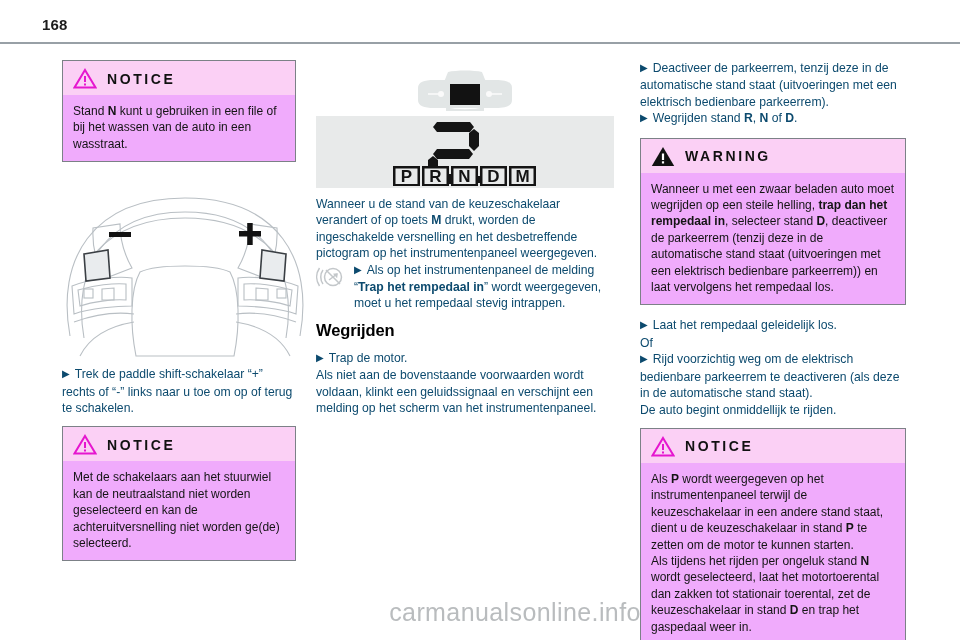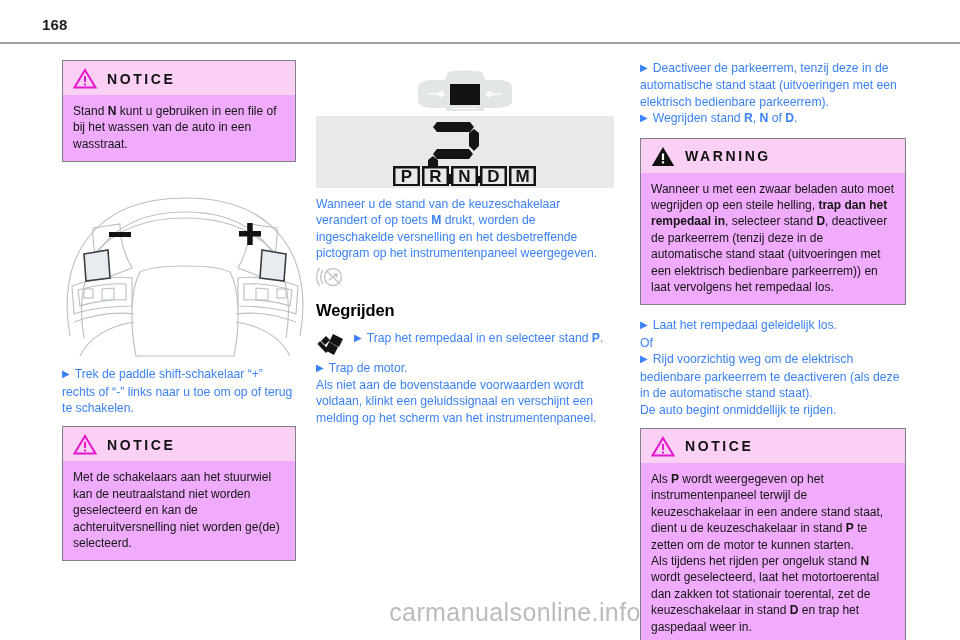--- a/index.html
+++ b/index.html
@@ -62,21 +62,21 @@
   }
   .col-1 { padding: 0 24px 0 62px; }
   .col-2 { padding: 0 22px 0 0;  margin-left: -4px;}
   .col-3 { padding: 0 50px 0 4px; }
 
   
   .para {
     font-size: 12.2px;
     line-height: 16.4px;
     margin: 0;
-    color: #3b82f6;
+    color: #0c4a6e;
     text-align: left;
   }
   .para b { font-weight: bold; }
   .bullet-arrow {
     display: inline-block;
     font-size: 10px;
     transform: translateY(-1px);
     margin-right: 5px;
   }
 
@@ -344,39 +344,27 @@
             <g stroke="#c3c7ca" fill="none" stroke-width="1.5">
               <circle cx="17" cy="14" r="8.5"></circle>
               <path d="M7 7 C4 11 4 17 7 21"></path>
               <path d="M3.5 5 C-0.2 10.5 -0.2 17.5 3.5 23"></path>
               <path d="M13 17 L21 11"></path>
               <path d="M21 11 L18.5 11.3 L20.6 13.6 Z" fill="#c3c7ca"></path>
               <path d="M10 7 L24 21"></path>
             </g>
           </svg>
         </span>
+        <p class="para"><span class="bullet-arrow">▶</span><span>Als op het instrumentenpaneel de melding “</span><b>Trap het rempedaal in</b><span>” wordt weergegeven, moet u het rempedaal stevig intrappen.</span></p>
       </div>
 
       <div class="spacer-8"></div>
 
       <h2 class="section">Wegrijden</h2>
 
-      <div class="icon-para">
-        <span class="glyph">
-          <svg width="32" height="28" viewBox="0 0 32 28">
-            <g fill="#141414">
-              <path d="M17 3 L27 8 L23 16 L13 11 Z"></path>
-              <path d="M13 11 L22 16 L18 24 L9 19 Z"></path>
-              <path d="M4 10 L13 19 L10 22 L1.5 13 Z"></path>
-              <path d="M10 5 L14 9 L9 14 L5 10 Z"></path>
-            </g>
-          </svg>
-        </span>
-        <p class="para"><span class="bullet-arrow">▶</span><span>Trap het rempedaal in en selecteer stand </span><b>P</b><span>.</span></p>
-      </div>
 
       <p class="para"><span class="bullet-arrow">▶</span><span>Trap de motor.</span></p>
 
       <p class="para">Als niet aan de bovenstaande voorwaarden wordt voldaan, klinkt een geluidssignaal en verschijnt een melding op het scherm van het instrumentenpaneel.</p>
 
     </div>
 
     <div class="col col-3">
 
       <p class="para"><span class="bullet-arrow">▶</span><span>Deactiveer de parkeerrem, tenzij deze in de automatische stand staat (uitvoeringen met een elektrisch bedienbare parkeerrem).</span></p>

